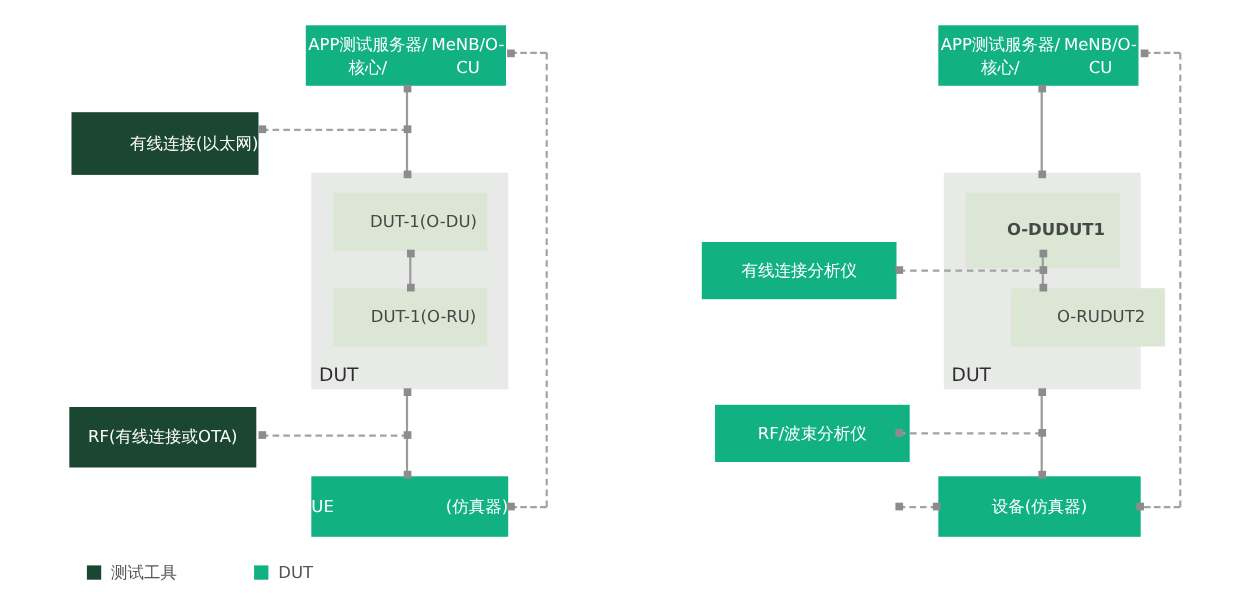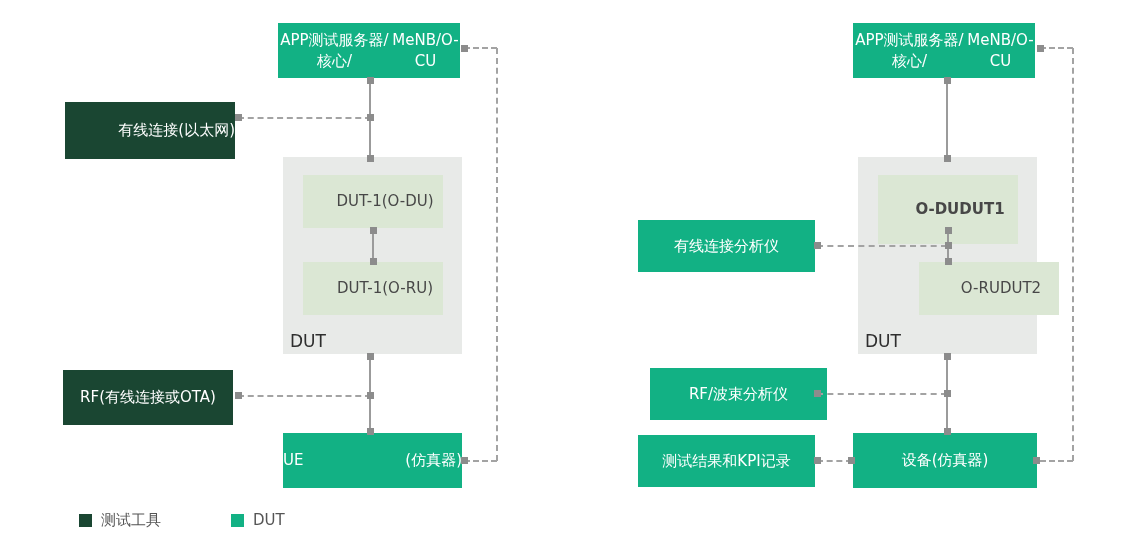--- a/index.html
+++ b/index.html
@@ -125,24 +125,20 @@
   <div class="bx green" style="left:638px;top:220px;width:177px;height:52px;">
     <span>有线连接</span>
     <span>分析仪</span>
   </div>
 
   <div class="bx green" style="left:638px;top:368px;width:177px;height:52px;margin-left:12px;">
     <span>RF/波束</span>
     <span>分析仪</span>
   </div>
 
-  <div class="bx green" style="left:638px;top:435px;width:177px;height:52px;">
-    <span>测试结果和</span>
-    <span>KPI记录</span>
-  </div>
 
   <div class="bx green" style="left:853px;top:433px;width:184px;height:55px;">
     <span>设备</span>
     <span>(仿真器)</span>
   </div>
 
   <div class="vl" style="left:946px;top:80px;height:78px;"></div>
   <div class="vl" style="left:947px;top:230px;height:31px;"></div>
   <div class="hd" style="left:817px;top:245px;width:130px;"></div>
   <div class="vl" style="left:946px;top:356px;height:76px;"></div>

